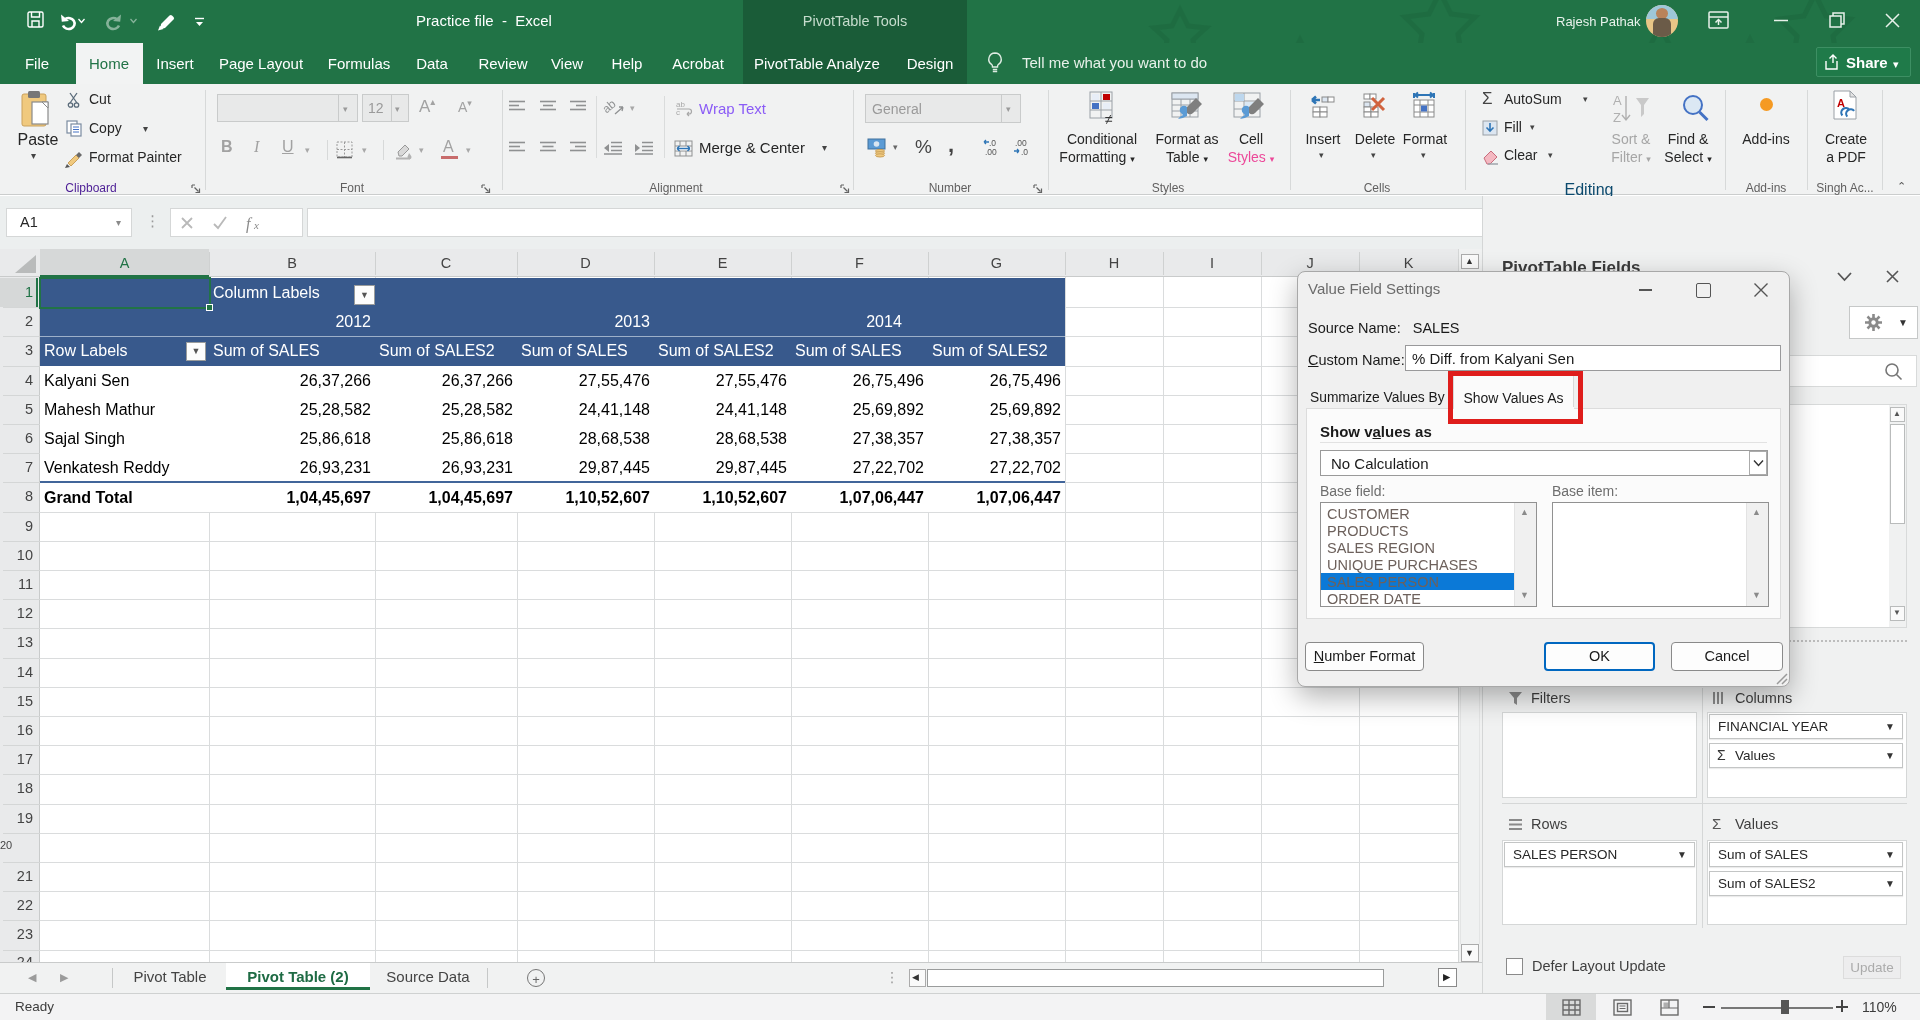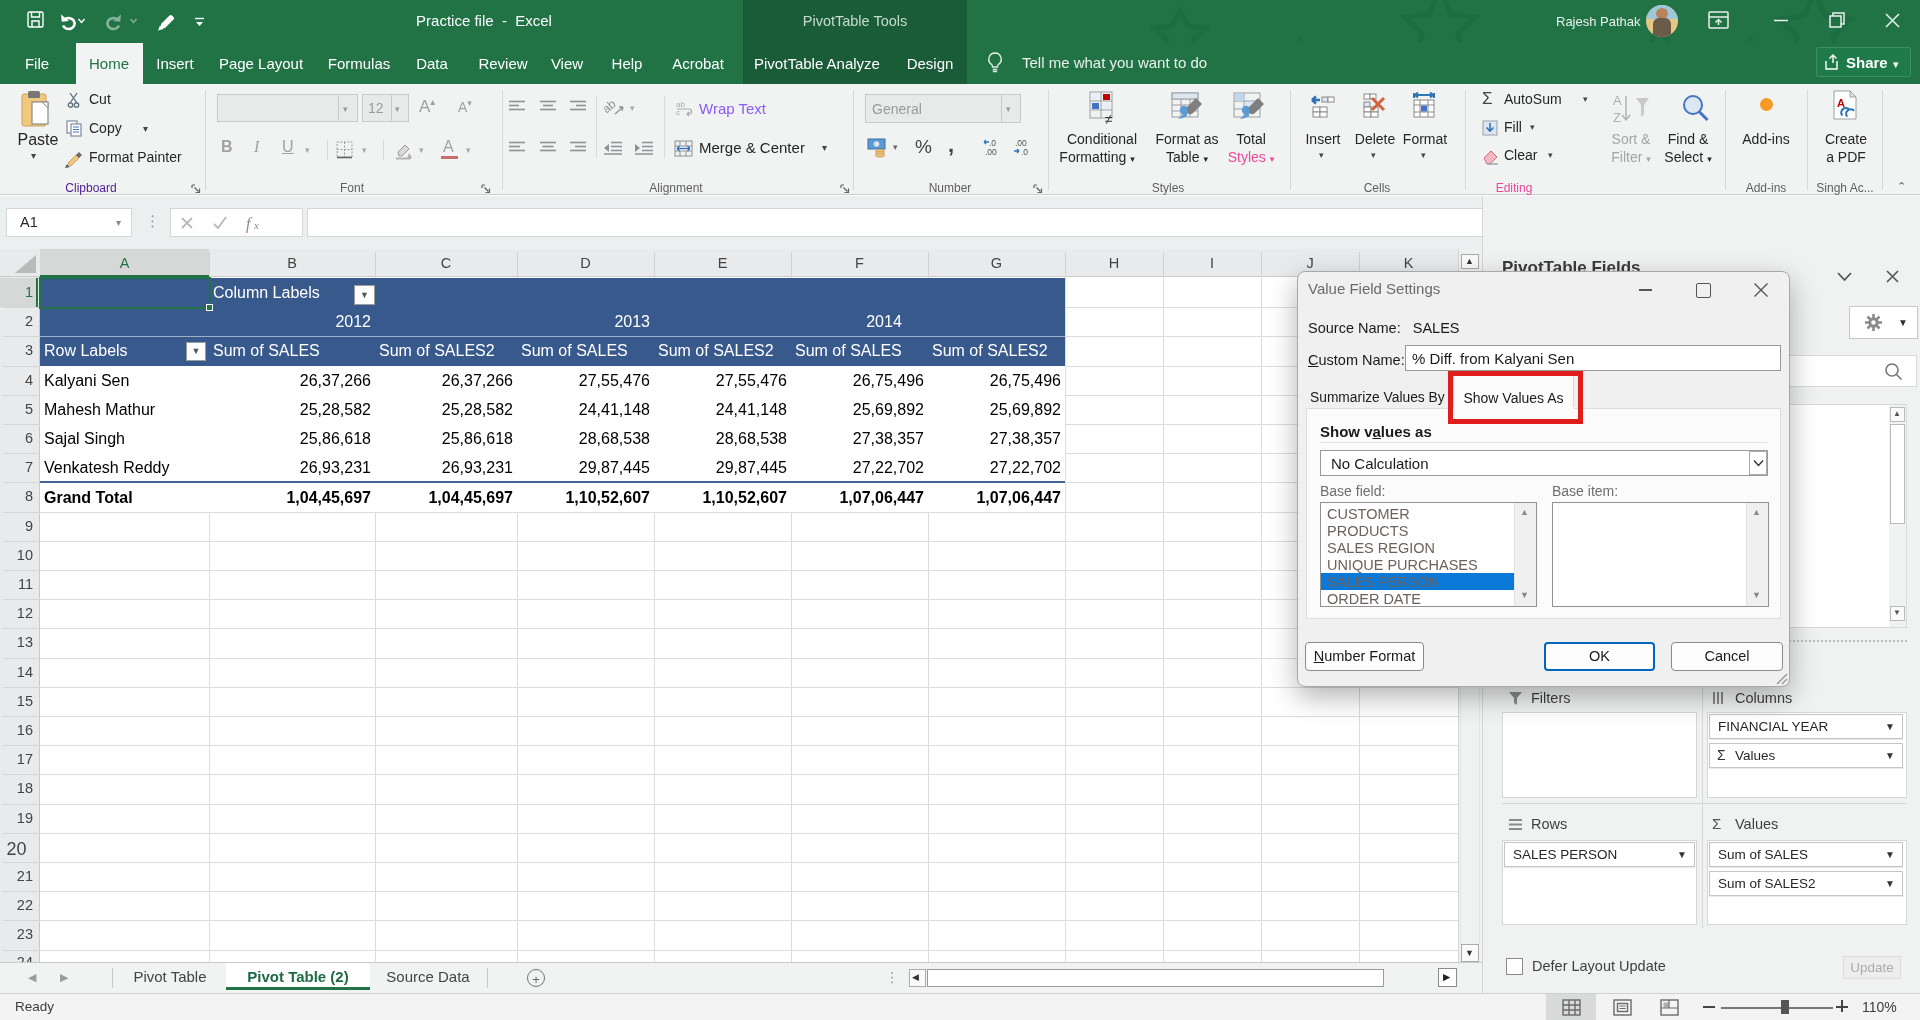--- a/index.html
+++ b/index.html
@@ -108,21 +108,21 @@
 <div class="ab" style="left:1465px;top:90px;width:1px;height:100px;background:#d7d9d9"></div>
 <div class="ab" style="left:1725px;top:90px;width:1px;height:100px;background:#d7d9d9"></div>
 <div class="ab" style="left:1807px;top:90px;width:1px;height:100px;background:#d7d9d9"></div>
 <div class="ab" style="left:1882px;top:90px;width:1px;height:100px;background:#d7d9d9"></div>
 <div class="tx" style="left:21px;top:181px;width:140px;text-align:center;font-size:12px;color:#4c1d95">Clipboard</div>
 <div class="tx" style="left:282px;top:181px;width:140px;text-align:center;font-size:12px;color:#605f5f">Font</div>
 <div class="tx" style="left:606px;top:181px;width:140px;text-align:center;font-size:12px;color:#605f5f">Alignment</div>
 <div class="tx" style="left:880px;top:181px;width:140px;text-align:center;font-size:12px;color:#605f5f">Number</div>
 <div class="tx" style="left:1098px;top:181px;width:140px;text-align:center;font-size:12px;color:#605f5f">Styles</div>
 <div class="tx" style="left:1307px;top:181px;width:140px;text-align:center;font-size:12px;color:#605f5f">Cells</div>
-<div class="tx" style="left:1444px;top:181px;width:140px;text-align:center;font-size:12px;color:#ec4899">Editing</div>
+<div class="tx" style="left:1519px;top:181px;width:140px;text-align:center;font-size:16px;color:#0c4a6e">Editing</div>
 <div class="tx" style="left:1696px;top:181px;width:140px;text-align:center;font-size:12px;color:#605f5f">Add-ins</div>
 <div class="tx" style="left:1775px;top:181px;width:140px;text-align:center;font-size:12px;color:#605f5f">Singh Ac...</div>
 <svg class="ab" style="left:191px;top:184px;width:10px;height:10px" viewBox="0 0 10 10">
     <g stroke="#636363" fill="none" stroke-width="1.2">
       <path d="M1 1 h3 M1 1 v3"></path>
       <path d="M3.5 3.5 l4 4"></path>
       <path d="M8.5 4.5 v4 h-4"></path>
     </g>
   </svg>
 <svg class="ab" style="left:481px;top:184px;width:10px;height:10px" viewBox="0 0 10 10">
@@ -344,21 +344,21 @@
 <svg class="ab" style="left:1232px;top:90px;width:36px;height:36px" viewBox="0 0 36 36">
 <g fill="none" stroke="#9aa0a6">
       <rect x="2" y="3" width="26" height="24"></rect>
       <path d="M2 11 h26 M2 19 h26 M12 3 v24"></path>
     </g>
 <rect x="3" y="4" width="9" height="7" fill="#bdd7ee"></rect>
     <rect x="13" y="12" width="14" height="6" fill="#dbe8f4"></rect>
 <path d="M26 8 l6 6 -9 9 a4 4 0 0 1 -6 -6 z" fill="#7f7f7f"></path>
     <path d="M17 17 a4 4 0 0 0 -6 6 l2 2 a14 10 0 0 0 -5 4 a18 14 0 0 0 9 -3 z" fill="#5b9bd5"></path>
   </svg>
-<div class="tx" style="left:1196px;top:131px;width:110px;text-align:center;font-size:14px;color:#262626">Total</div>
+<div class="tx" style="left:1196px;top:131px;width:110px;text-align:center;font-size:14px;color:#262626">Cell</div>
 <div class="tx" style="left:1196px;top:149px;width:110px;text-align:center;font-size:14px;color:#ec4899">Styles <span style="font-size:9px">▾</span></div>
 <svg class="ab" style="left:1310px;top:92px;width:26px;height:26px" viewBox="0 0 26 26">
     <path d="M2 8 h8 m-8 0 l4 -3.5 m-4 3.5 l4 3.5" stroke="#2e75b6" stroke-width="2.6" fill="none"></path>
 <g fill="#dce6f1" stroke="#8a8a8a">
       <rect x="12" y="5" width="6" height="5"></rect>
       <rect x="18" y="5" width="6" height="5" fill="#fff"></rect>
     </g>
 <g fill="#fff" stroke="#8a8a8a">
       <rect x="3" y="15" width="7" height="5"></rect>
       <rect x="10" y="15" width="7" height="5"></rect>
@@ -540,21 +540,21 @@
 <div class="tx" style="left:0;top:692.8px;width:33px;text-align:right;font-size:14.5px;color:#444">15</div>
 <div class="ab" style="left:3px;top:686.8px;width:37px;height:1px;background:#d4d6d6"></div>
 <div class="tx" style="left:0;top:722.0px;width:33px;text-align:right;font-size:14.5px;color:#444">16</div>
 <div class="ab" style="left:3px;top:716.0px;width:37px;height:1px;background:#d4d6d6"></div>
 <div class="tx" style="left:0;top:751.2px;width:33px;text-align:right;font-size:14.5px;color:#444">17</div>
 <div class="ab" style="left:3px;top:745.2px;width:37px;height:1px;background:#d4d6d6"></div>
 <div class="tx" style="left:0;top:780.4px;width:33px;text-align:right;font-size:14.5px;color:#444">18</div>
 <div class="ab" style="left:3px;top:774.4px;width:37px;height:1px;background:#d4d6d6"></div>
 <div class="tx" style="left:0;top:809.6px;width:33px;text-align:right;font-size:14.5px;color:#444">19</div>
 <div class="ab" style="left:3px;top:803.6px;width:37px;height:1px;background:#d4d6d6"></div>
-<div class="tx" style="left:0;top:838.8px;width:33px;text-align:center;font-size:18px;color:#444">20</div>
+<div class="tx" style="left:0;top:838.8px;width:33px;text-align:left;font-size:11px;color:#444">20</div>
 <div class="ab" style="left:3px;top:832.8px;width:37px;height:1px;background:#d4d6d6"></div>
 <div class="tx" style="left:0;top:868.0px;width:33px;text-align:right;font-size:14.5px;color:#444">21</div>
 <div class="ab" style="left:3px;top:862.0px;width:37px;height:1px;background:#d4d6d6"></div>
 <div class="tx" style="left:0;top:897.2px;width:33px;text-align:right;font-size:14.5px;color:#444">22</div>
 <div class="ab" style="left:3px;top:891.2px;width:37px;height:1px;background:#d4d6d6"></div>
 <div class="tx" style="left:0;top:926.4px;width:33px;text-align:right;font-size:14.5px;color:#444">23</div>
 <div class="ab" style="left:3px;top:920.4px;width:37px;height:1px;background:#d4d6d6"></div>
 <div class="tx" style="left:0;top:953.6px;width:33px;text-align:right;font-size:14.5px;color:#444">24</div>
 <div class="ab" style="left:3px;top:949.6px;width:37px;height:1px;background:#d4d6d6"></div>
 <div class="ab" style="left:40px;top:278px;width:1025px;height:87.6px;background:#38598c"></div>

